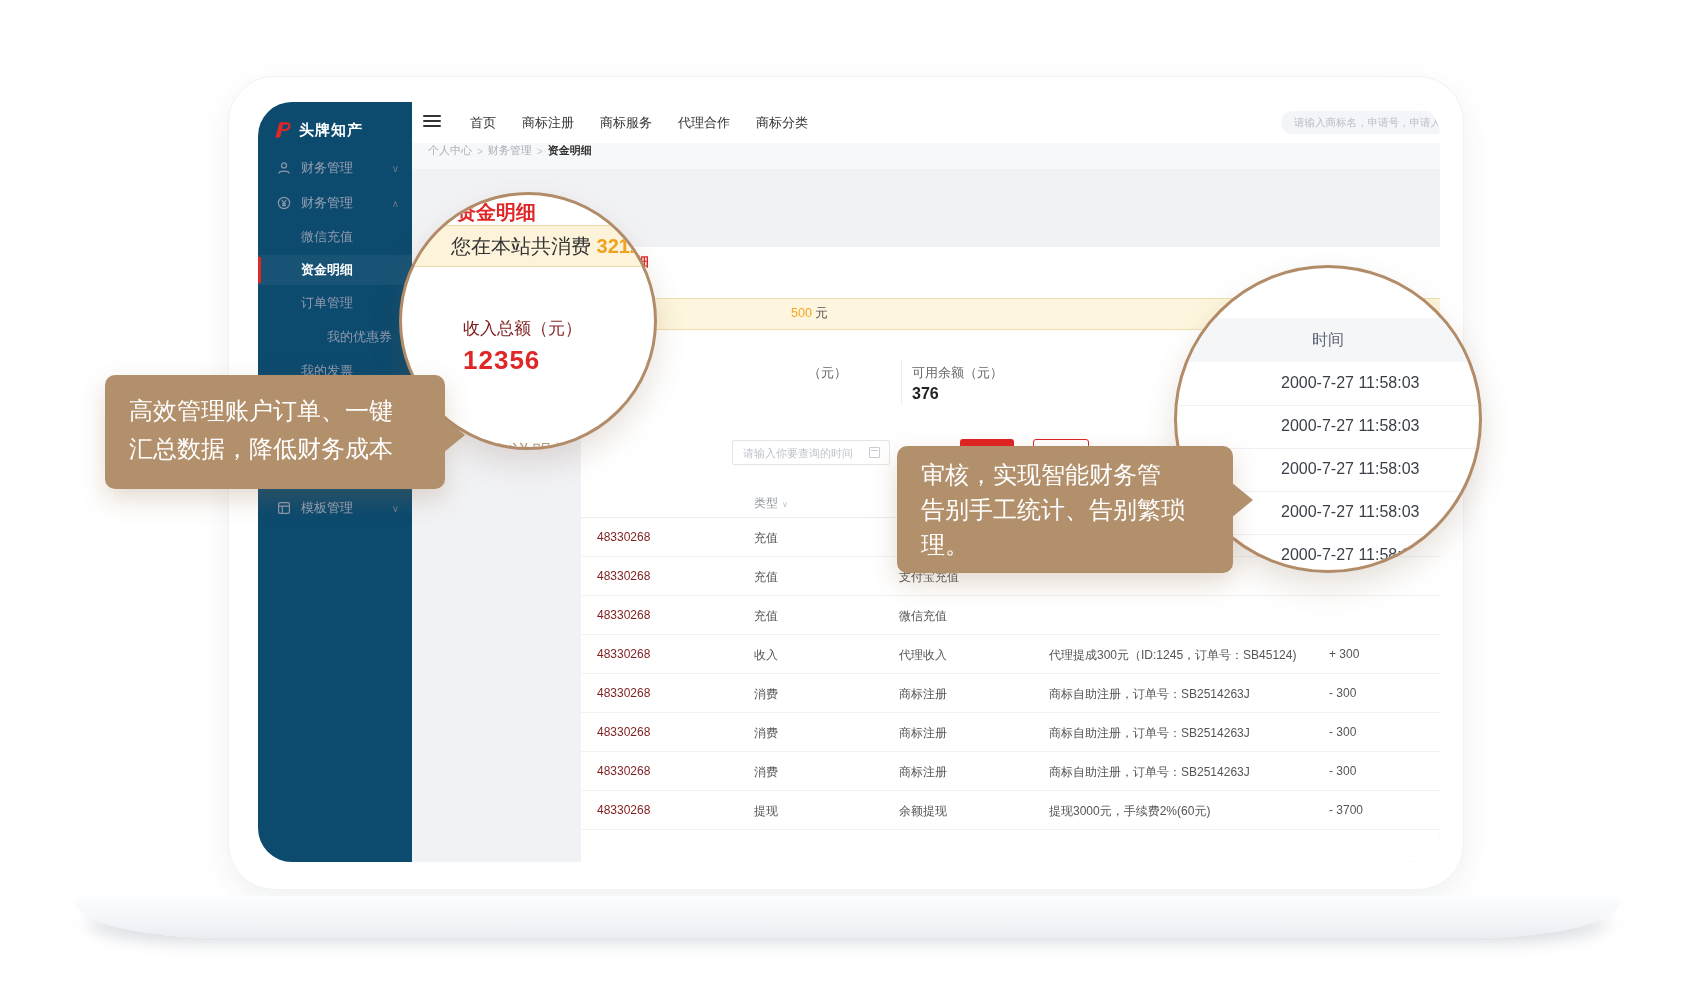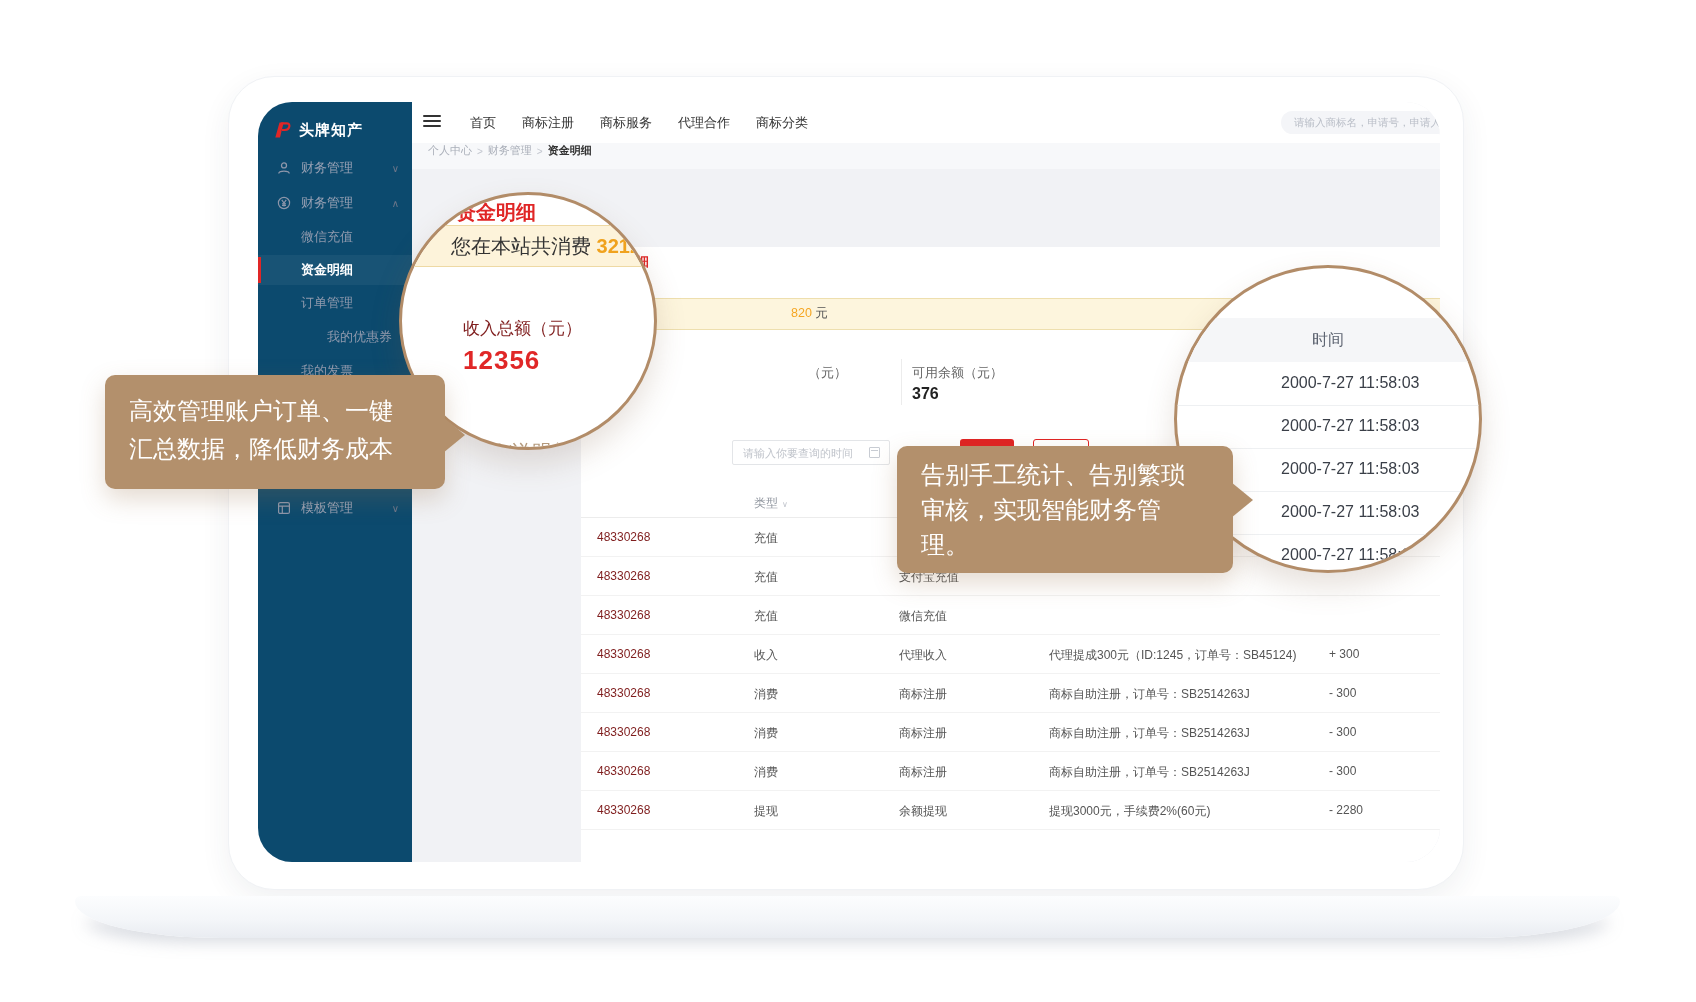--- a/index.html
+++ b/index.html
@@ -208,21 +208,21 @@
       </div>
     </div>
 
     <div class="abs main">
       <div class="abs card">
 
         <div class="abs page-title">资金明细</div>
 
         <div class="abs banner"></div>
         <div class="abs banner-right">
-          <b>820</b><span> 元</span>
+          <b>500</b><span> 元</span>
         </div>
 
         <div class="abs stat-mid-label">（元）</div>
         <div class="abs stat-divider"></div>
         <div class="abs stat-label">可用余额（元）</div>
         <div class="abs stat-value">376</div>
 
         <input class="abs date-input" placeholder="请输入你要查询的时间" style="">
         <span class="abs cal-icon"></span>
         <button class="abs btn-search">搜索</button>
@@ -291,21 +291,21 @@
           <span class="td" style="left:318px;">商标注册</span>
           <span class="td" style="left:468px;">商标自助注册，订单号：SB2514263J</span>
           <span class="td" style="left:748px;">- 300</span>
 
         </div>
         <div class="abs trow" style="top:543px;">
           <span class="td order" style="left:16px;">48330268</span>
           <span class="td" style="left:173px;">提现</span>
           <span class="td" style="left:318px;">余额提现</span>
           <span class="td" style="left:468px;">提现3000元，手续费2%(60元)</span>
-          <span class="td" style="left:748px;">- 2280</span>
+          <span class="td" style="left:748px;">- 3700</span>
 
         </div>
 
         <div class="abs pager">
           <span class="pg" style="left:841px;">&lt;</span>
 
         </div>
 
       </div>
     </div>
@@ -345,19 +345,19 @@
 
   <div class="abs callout callout1">
     <div class="lines">
       <div class="ln">高效管理账户订单、一键</div>
       <div class="ln">汇总数据，降低财务成本</div>
     </div>
   </div>
 
   <div class="abs callout callout2">
     <div class="lines">
+      <div class="ln">审核，实现智能财务管</div>
       <div class="ln">告别手工统计、告别繁琐</div>
-      <div class="ln">审核，实现智能财务管</div>
       <div class="ln">理。</div>
     </div>
   </div>
 
 </div>
 
 </body></html>

